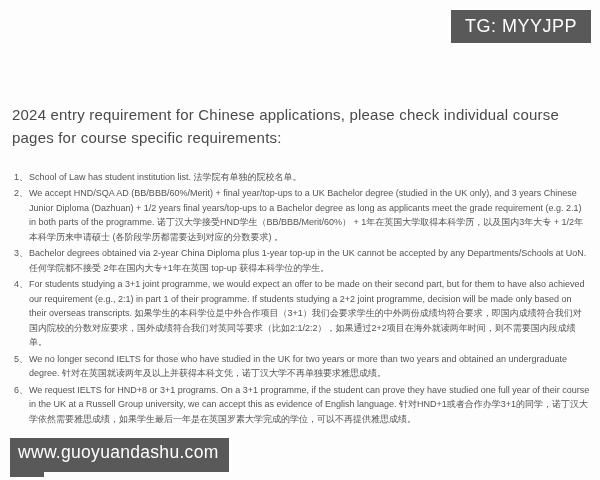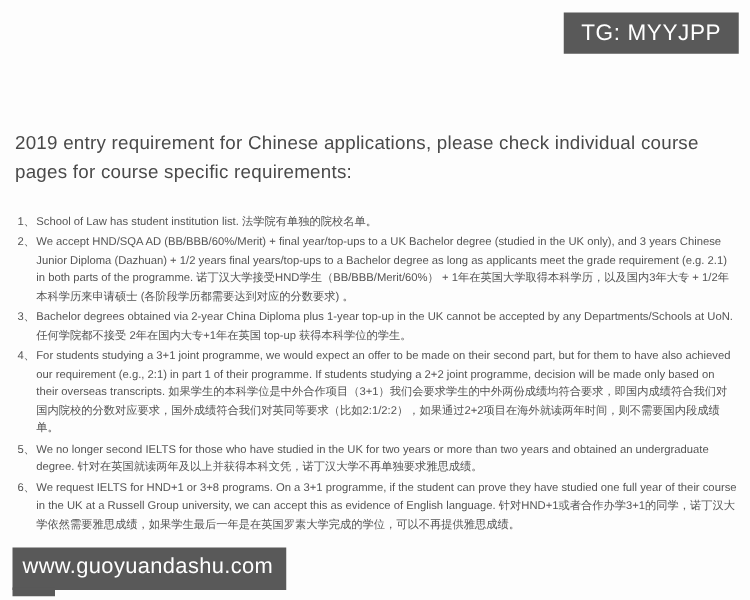--- a/index.html
+++ b/index.html
@@ -77,21 +77,21 @@
     background: #595959;
   }
 </style>
 </head>
 <body>
 
 <div class="tg-badge">TG: MYYJPP</div>
 
 <div class="doc">
 
-  <div class="doc-title">2019 entry requirement for Chinese applications, please check individual course pages for course specific requirements:</div>
+  <div class="doc-title">2024 entry requirement for Chinese applications, please check individual course pages for course specific requirements:</div>
 
   <div class="req-list">
 
     <div class="req-item">
       <span class="req-num">1、</span>
       <span class="req-text">School of Law has student institution list. 法学院有单独的院校名单。</span>
     </div>
 
     <div class="req-item">
       <span class="req-num">2、</span>
@@ -108,21 +108,21 @@
       <span class="req-text">For students studying a 3+1 joint programme, we would expect an offer to be made on their second part, but for them to have also achieved our requirement (e.g., 2:1) in part 1 of their programme. If students studying a 2+2 joint programme, decision will be made only based on their overseas transcripts. 如果学生的本科学位是中外合作项目（3+1）我们会要求学生的中外两份成绩均符合要求，即国内成绩符合我们对国内院校的分数对应要求，国外成绩符合我们对英同等要求（比如2:1/2:2），如果通过2+2项目在海外就读两年时间，则不需要国内段成绩单。</span>
     </div>
 
     <div class="req-item">
       <span class="req-num">5、</span>
       <span class="req-text">We no longer second IELTS for those who have studied in the UK for two years or more than two years and obtained an undergraduate degree. 针对在英国就读两年及以上并获得本科文凭，诺丁汉大学不再单独要求雅思成绩。</span>
     </div>
 
     <div class="req-item">
       <span class="req-num">6、</span>
-      <span class="req-text">We request IELTS for HND+1 or 3+8 programs. On a 3+1 programme, if the student can prove they have studied one full year of their course in the UK at a Russell Group university, we can accept this as evidence of English language. 针对HND+1或者合作办学3+1的同学，诺丁汉大学依然需要雅思成绩，如果学生最后一年是在英国罗素大学完成的学位，可以不再提供雅思成绩。</span>
+      <span class="req-text">We request IELTS for HND+8 or 3+1 programs. On a 3+1 programme, if the student can prove they have studied one full year of their course in the UK at a Russell Group university, we can accept this as evidence of English language. 针对HND+1或者合作办学3+1的同学，诺丁汉大学依然需要雅思成绩，如果学生最后一年是在英国罗素大学完成的学位，可以不再提供雅思成绩。</span>
     </div>
 
   </div>
 </div>
 
 <div class="watermark-bar">www.guoyuandashu.com</div>
 
 <div class="watermark-fragment"></div>
 
 </body></html>

